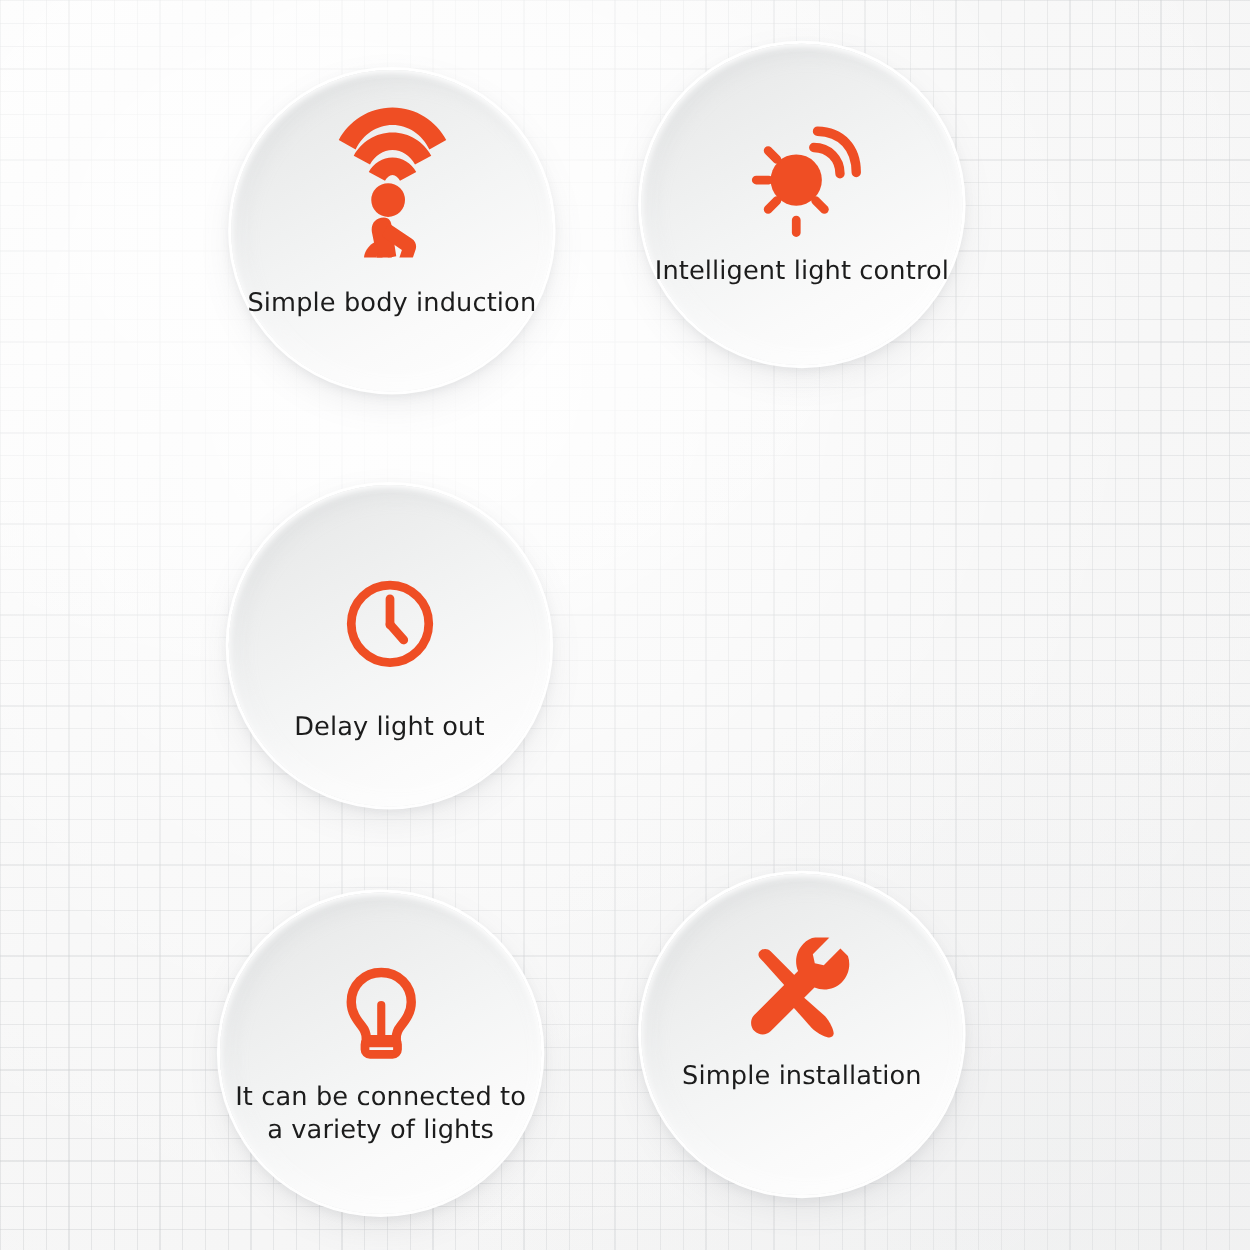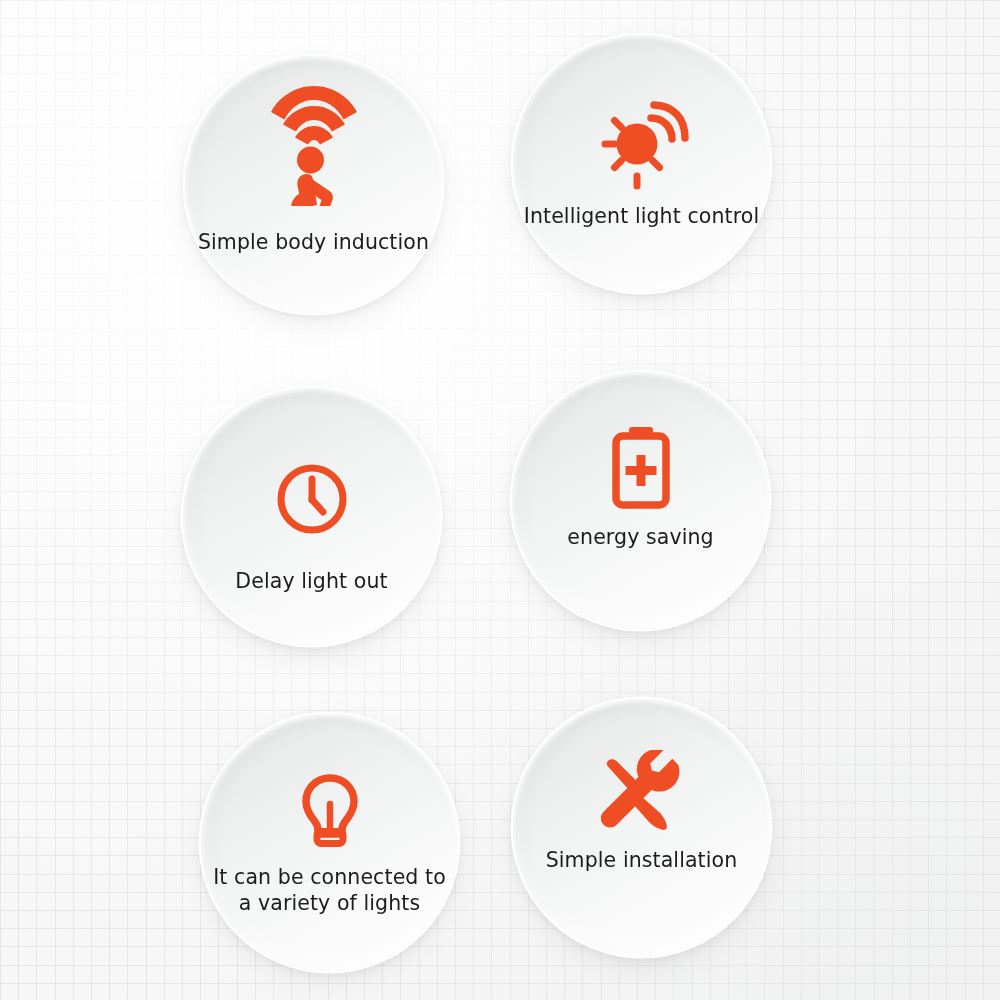--- a/index.html
+++ b/index.html
@@ -110,21 +110,21 @@
   #card-1 .label { top: 168px; }
 
   #card-2 { left: 183px; top: 388px; }
   #card-2 .icon-wrap { top: 61px; height: 100px; }
   #card-2 .label { top: 180px; }
 
   #card-3 { left: 512px; top: 372px; }
   #card-3 .icon-wrap { top: 44px; height: 100px; }
   #card-3 .label { top: 152px; }
 
-  #card-4 { left: 201px; top: 714px; }
+  #card-4 { left: 176px; top: 714px; }
   #card-4 .icon-wrap { top: 47px; height: 100px; }
   #card-4 .label { top: 150px; }
 
   #card-5 { left: 513px; top: 699px; }
   #card-5 .icon-wrap { top: 45px; height: 100px; }
   #card-5 .label { top: 148px; }
 
   svg { display: block; }
 </style>
 </head>
@@ -189,35 +189,20 @@
 
             <path d="M58 20 C70 20 79 29 79 41" stroke-width="7.5" fill="none"></path>
             <path d="M61 7 C80 7.5 92 20 92 40" stroke-width="7.5" fill="none"></path>
           </g>
         </svg>
       </div>
       <div class="label">Intelligent light control</div>
     </div>
   </div>
 
-  <div class="feature" id="card-3">
-    <div class="feature-inner">
-      <div class="icon-wrap">
-        <svg width="66" height="86" viewBox="0 0 66 86" fill="none">
-
-          <path d="M24 4 h18 a3 3 0 0 1 3 3 v8 h-24 v-8 a3 3 0 0 1 3 -3 z" fill="#ef4e24"></path>
-
-          <rect x="8" y="13" width="50" height="69" rx="7" stroke="#ef4e24" stroke-width="7.5" fill="none"></rect>
-
-          <path d="M28.5 32 h9 v11 h11 v9 h-11 v11 h-9 v-11 h-11 v-9 h11 z" fill="#ef4e24"></path>
-        </svg>
-      </div>
-      <div class="label">energy saving</div>
-    </div>
-  </div>
 
   <div class="feature" id="card-4">
     <div class="feature-inner">
       <div class="icon-wrap">
         <svg width="66" height="76" viewBox="0 0 66 76" fill="none">
 
           <path d="M33 5 C19 5 9 15.5 9 28.5 C9 37 13.5 43 17.5 48 C20 51 21 54 21 57.5 L21 61 L45 61 L45 57.5 C45 54 46 51 48.5 48 C52.5 43 57 37 57 28.5 C57 15.5 47 5 33 5 Z" stroke="#ef4e24" stroke-width="7.5" fill="none" stroke-linejoin="round"></path>
 
           <path d="M33 31 L33 56" stroke="#ef4e24" stroke-width="6.5" stroke-linecap="round"></path>
 

